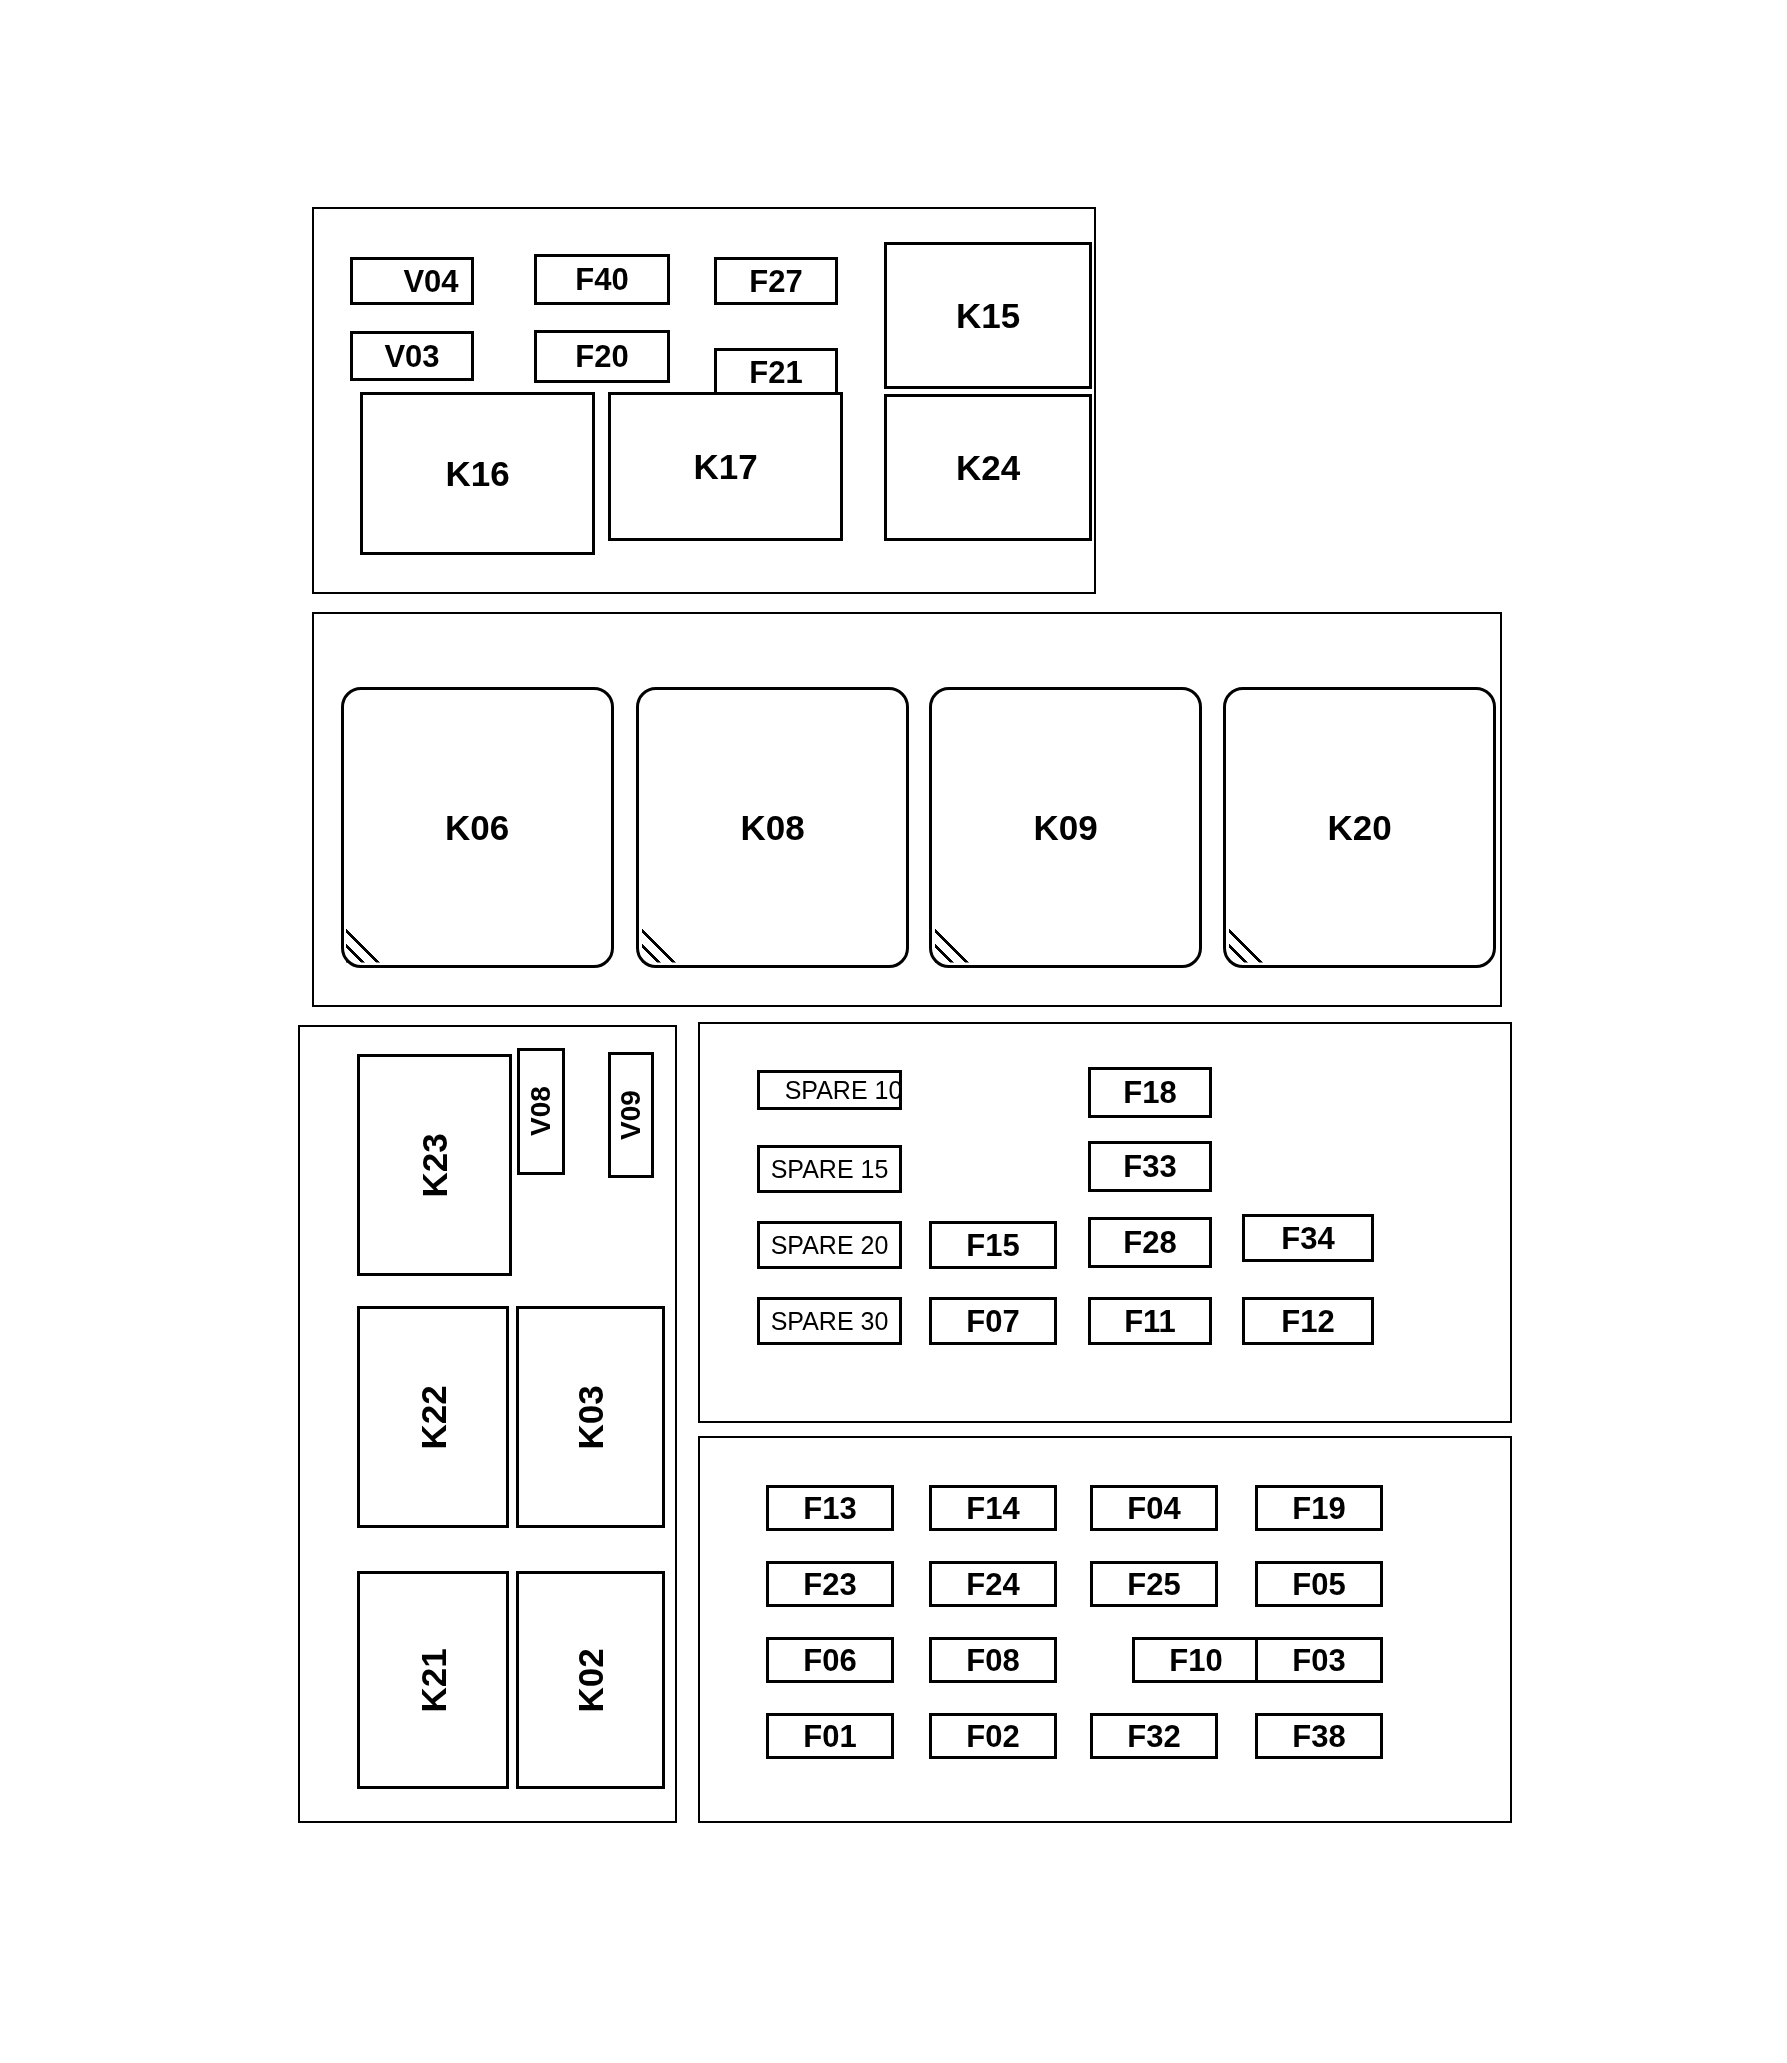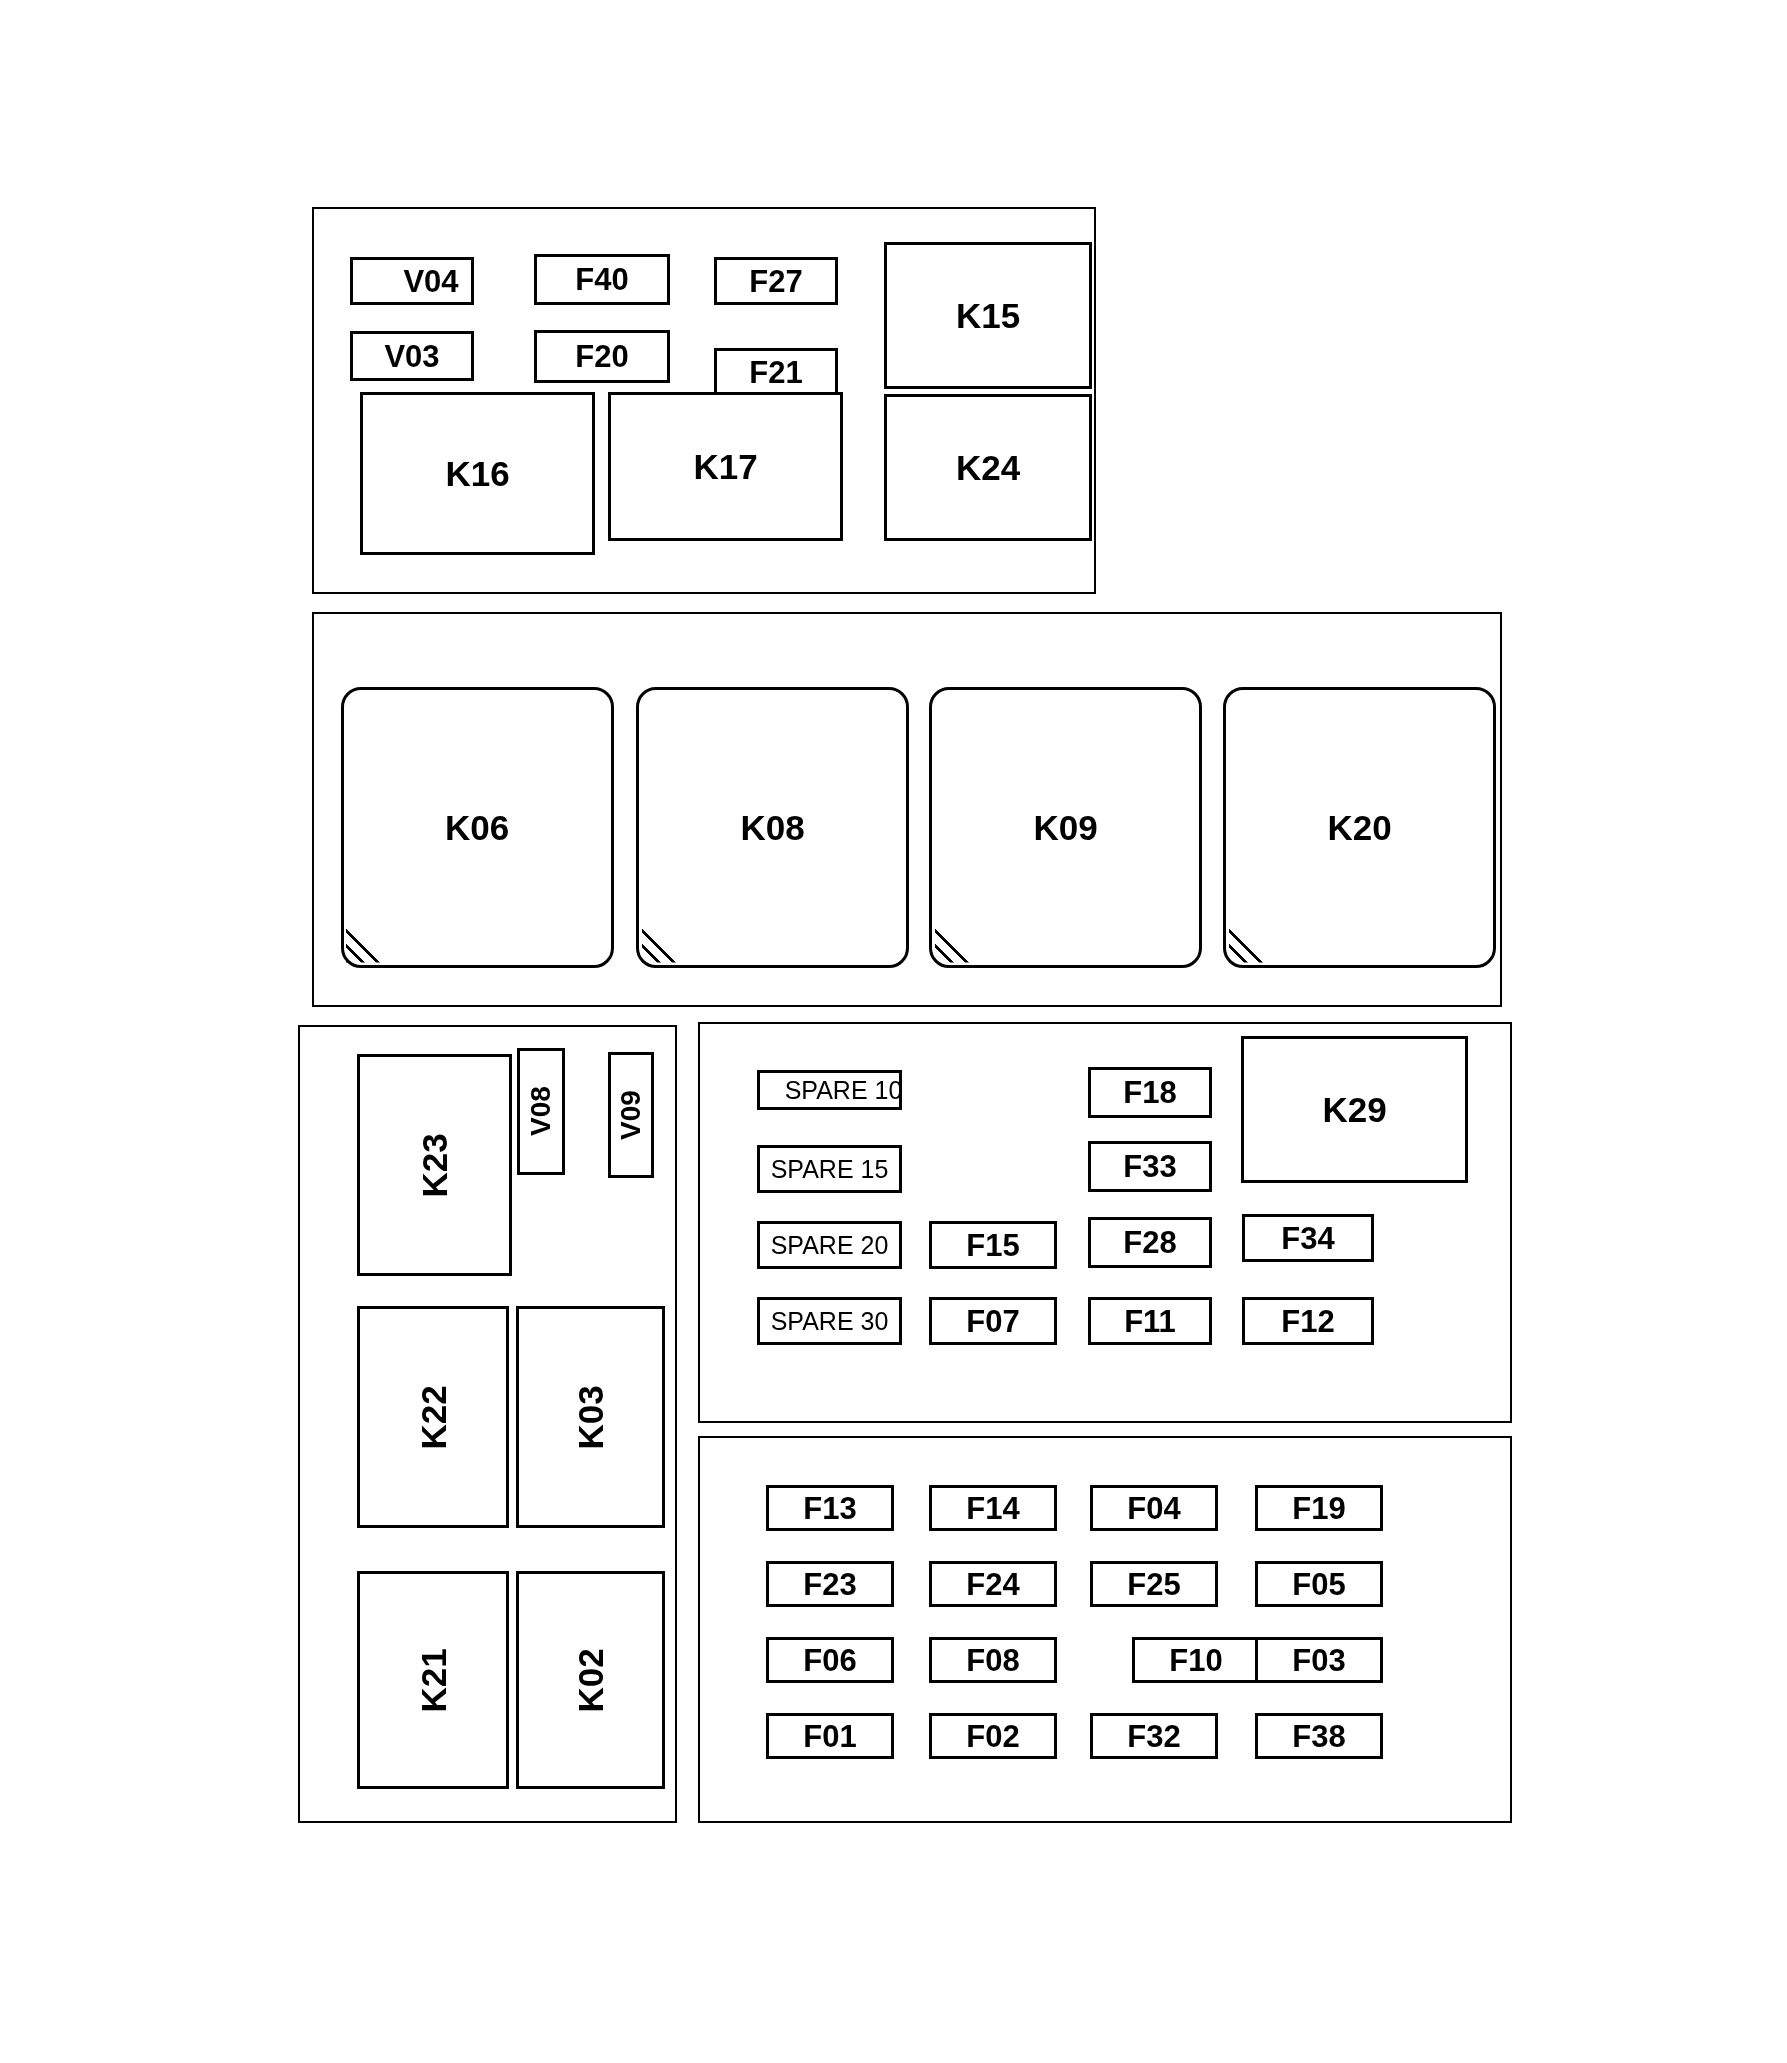--- a/index.html
+++ b/index.html
@@ -164,23 +164,20 @@
         <span class="lbl">F11</span>
       </div>
 
     <div class="box" style="left:542px; top:190px; width:132px; height:48px;">
         <span class="lbl">F34</span>
       </div>
     <div class="box" style="left:542px; top:273px; width:132px; height:48px;">
         <span class="lbl">F12</span>
       </div>
 
-    <div class="box k" style="left:541px; top:11.6px; width:227px; height:147px;">
-        <span class="lbl">K29</span>
-      </div>
   </section>
 
   <section class="panel" style="left:698px; top:1436px; width:814px; height:387px;">
     <div class="box" style="left:66px;  top:47px;  width:128px; height:46px;">
         <span class="lbl">F13</span>
       </div>
     <div class="box" style="left:229px; top:47px;  width:128px; height:46px;">
         <span class="lbl">F14</span>
       </div>
     <div class="box" style="left:390px; top:47px;  width:128px; height:46px;">

